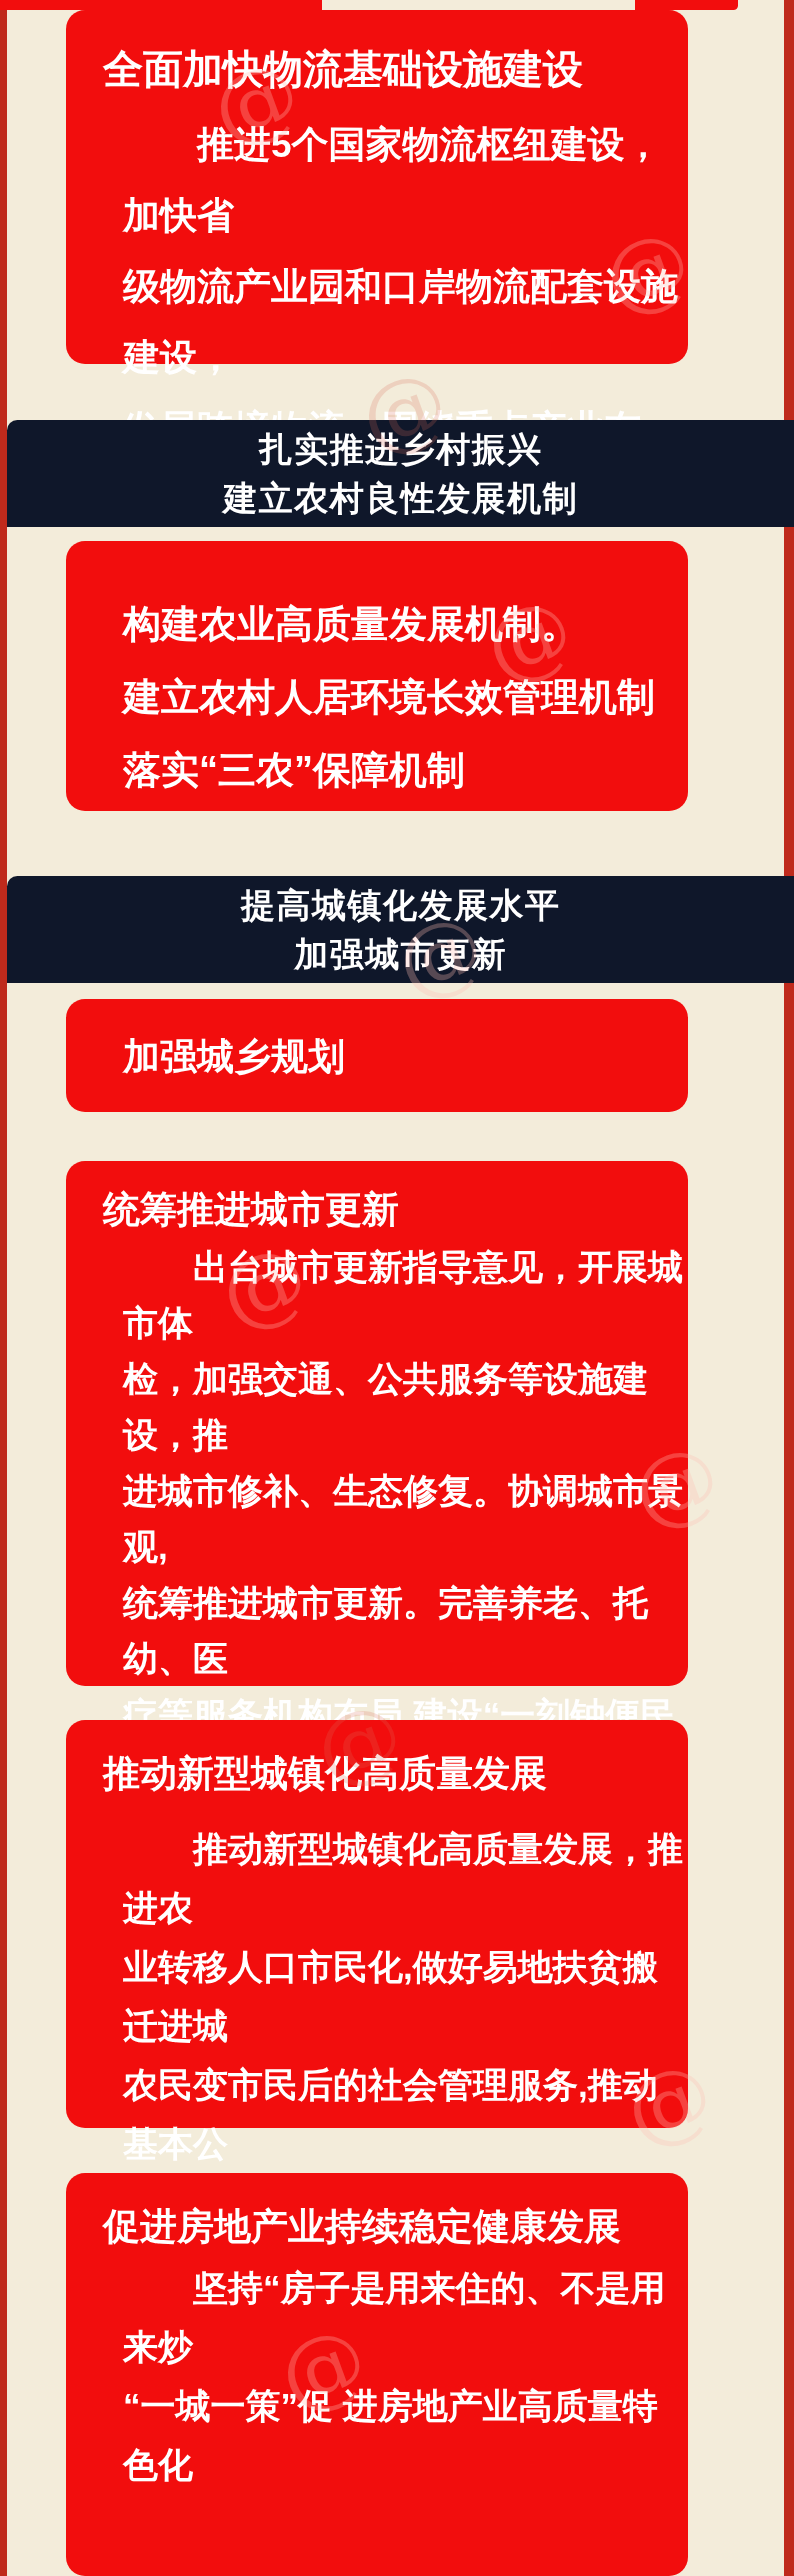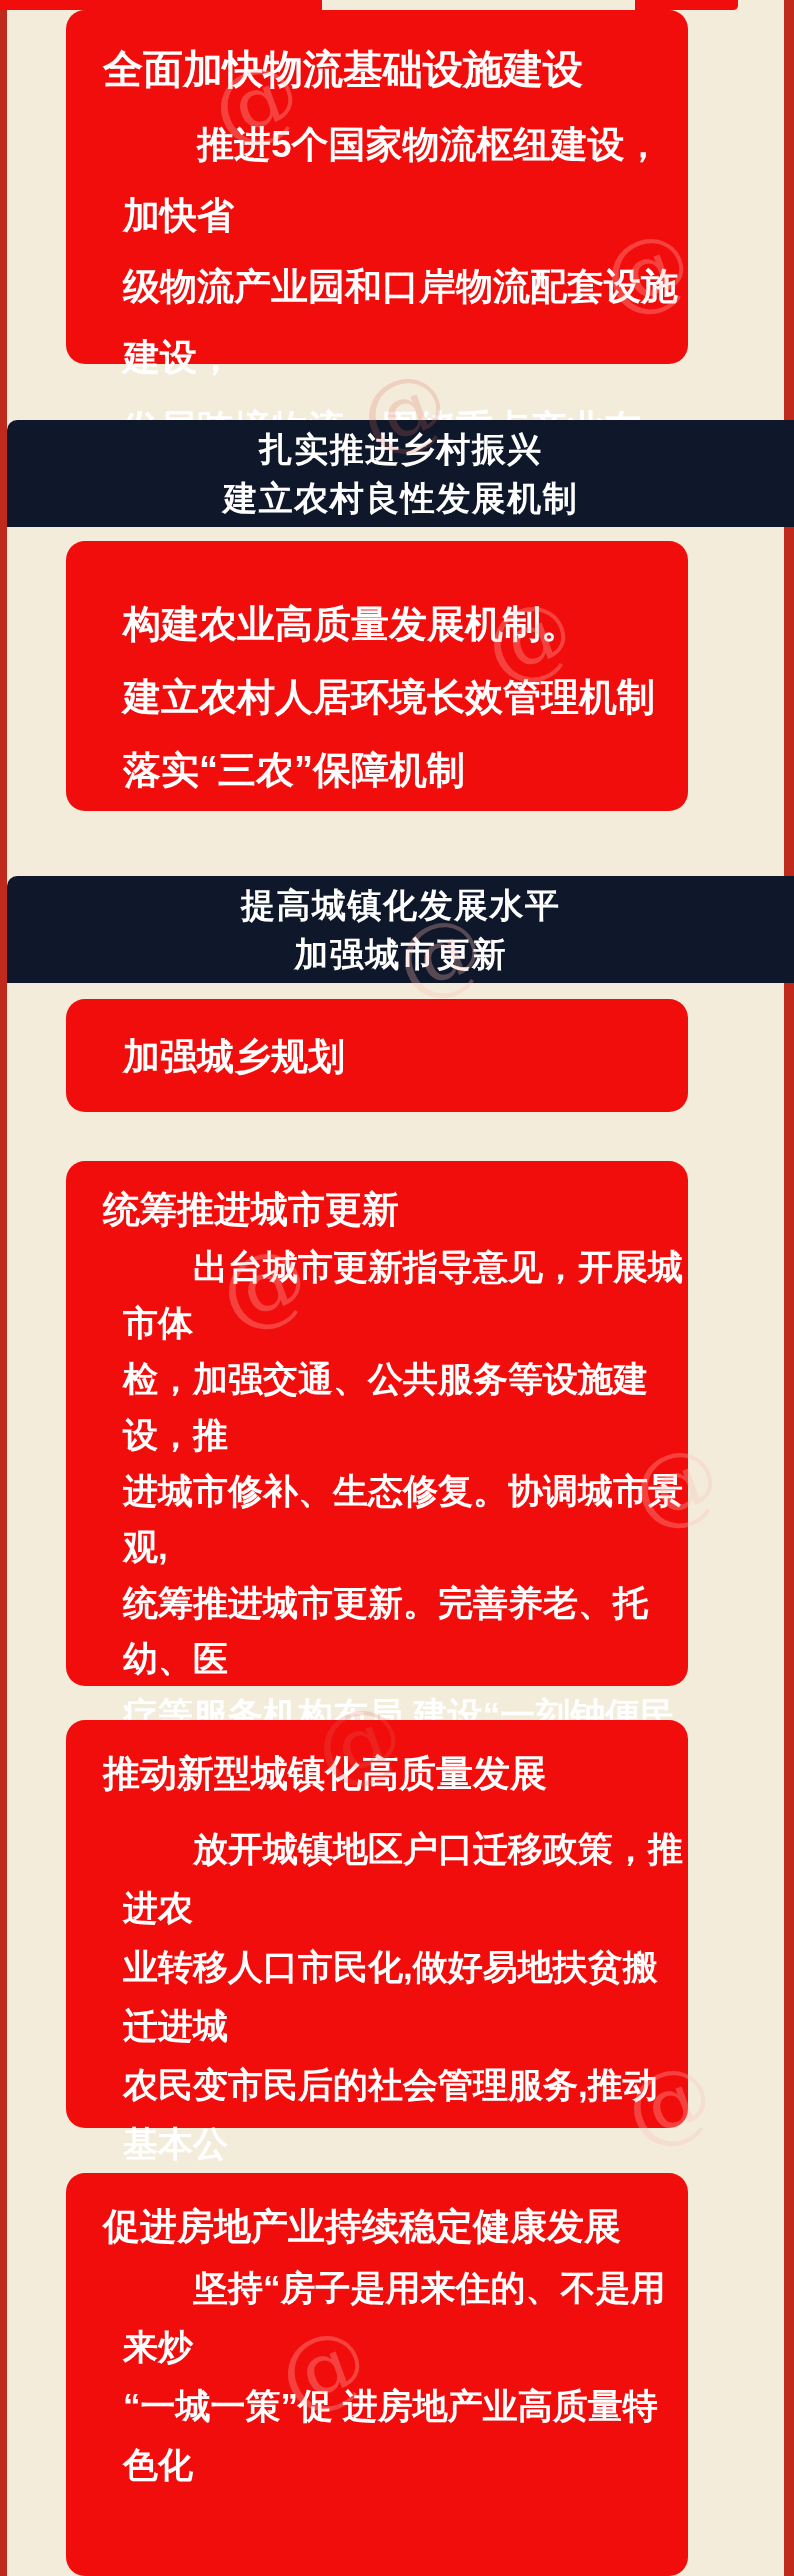--- a/index.html
+++ b/index.html
@@ -100,21 +100,21 @@
     <div class="bodyline">进城市修补、生态修复。协调城市景观,</div>
     <div class="bodyline">统筹推进城市更新。完善养老、托幼、医</div>
     <div class="bodyline">疗等服务机构布局,建设“一刻钟便民生活</div>
     <div class="bodyline">圈”。完成1000个以上老旧小区、10万户</div>
     <div class="bodyline">以上棚户区改造任务,让城市更宜居、百姓</div>
     <div class="bodyline">更舒心。</div>
   </section>
 
   <section class="card c5">
     <h2>推动新型城镇化高质量发展</h2>
-    <div class="bodyline">　　放开城镇地区户口迁移政策，推进农</div>
+    <div class="bodyline">　　推动新型城镇化高质量发展，推进农</div>
     <div class="bodyline">业转移人口市民化,做好易地扶贫搬迁进城</div>
     <div class="bodyline">农民变市民后的社会管理服务,推动基本公</div>
     <div class="bodyline">共服务全覆盖,实现全省常住人口城镇化率</div>
     <div class="bodyline">50%以上。</div>
   </section>
 
   <section class="card c6">
     <h2>促进房地产业持续稳定健康发展</h2>
     <div class="bodyline">　　坚持“房子是用来住的、不是用来炒</div>
     <div class="bodyline">“一城一策”促 进房地产业高质量特色化</div>

